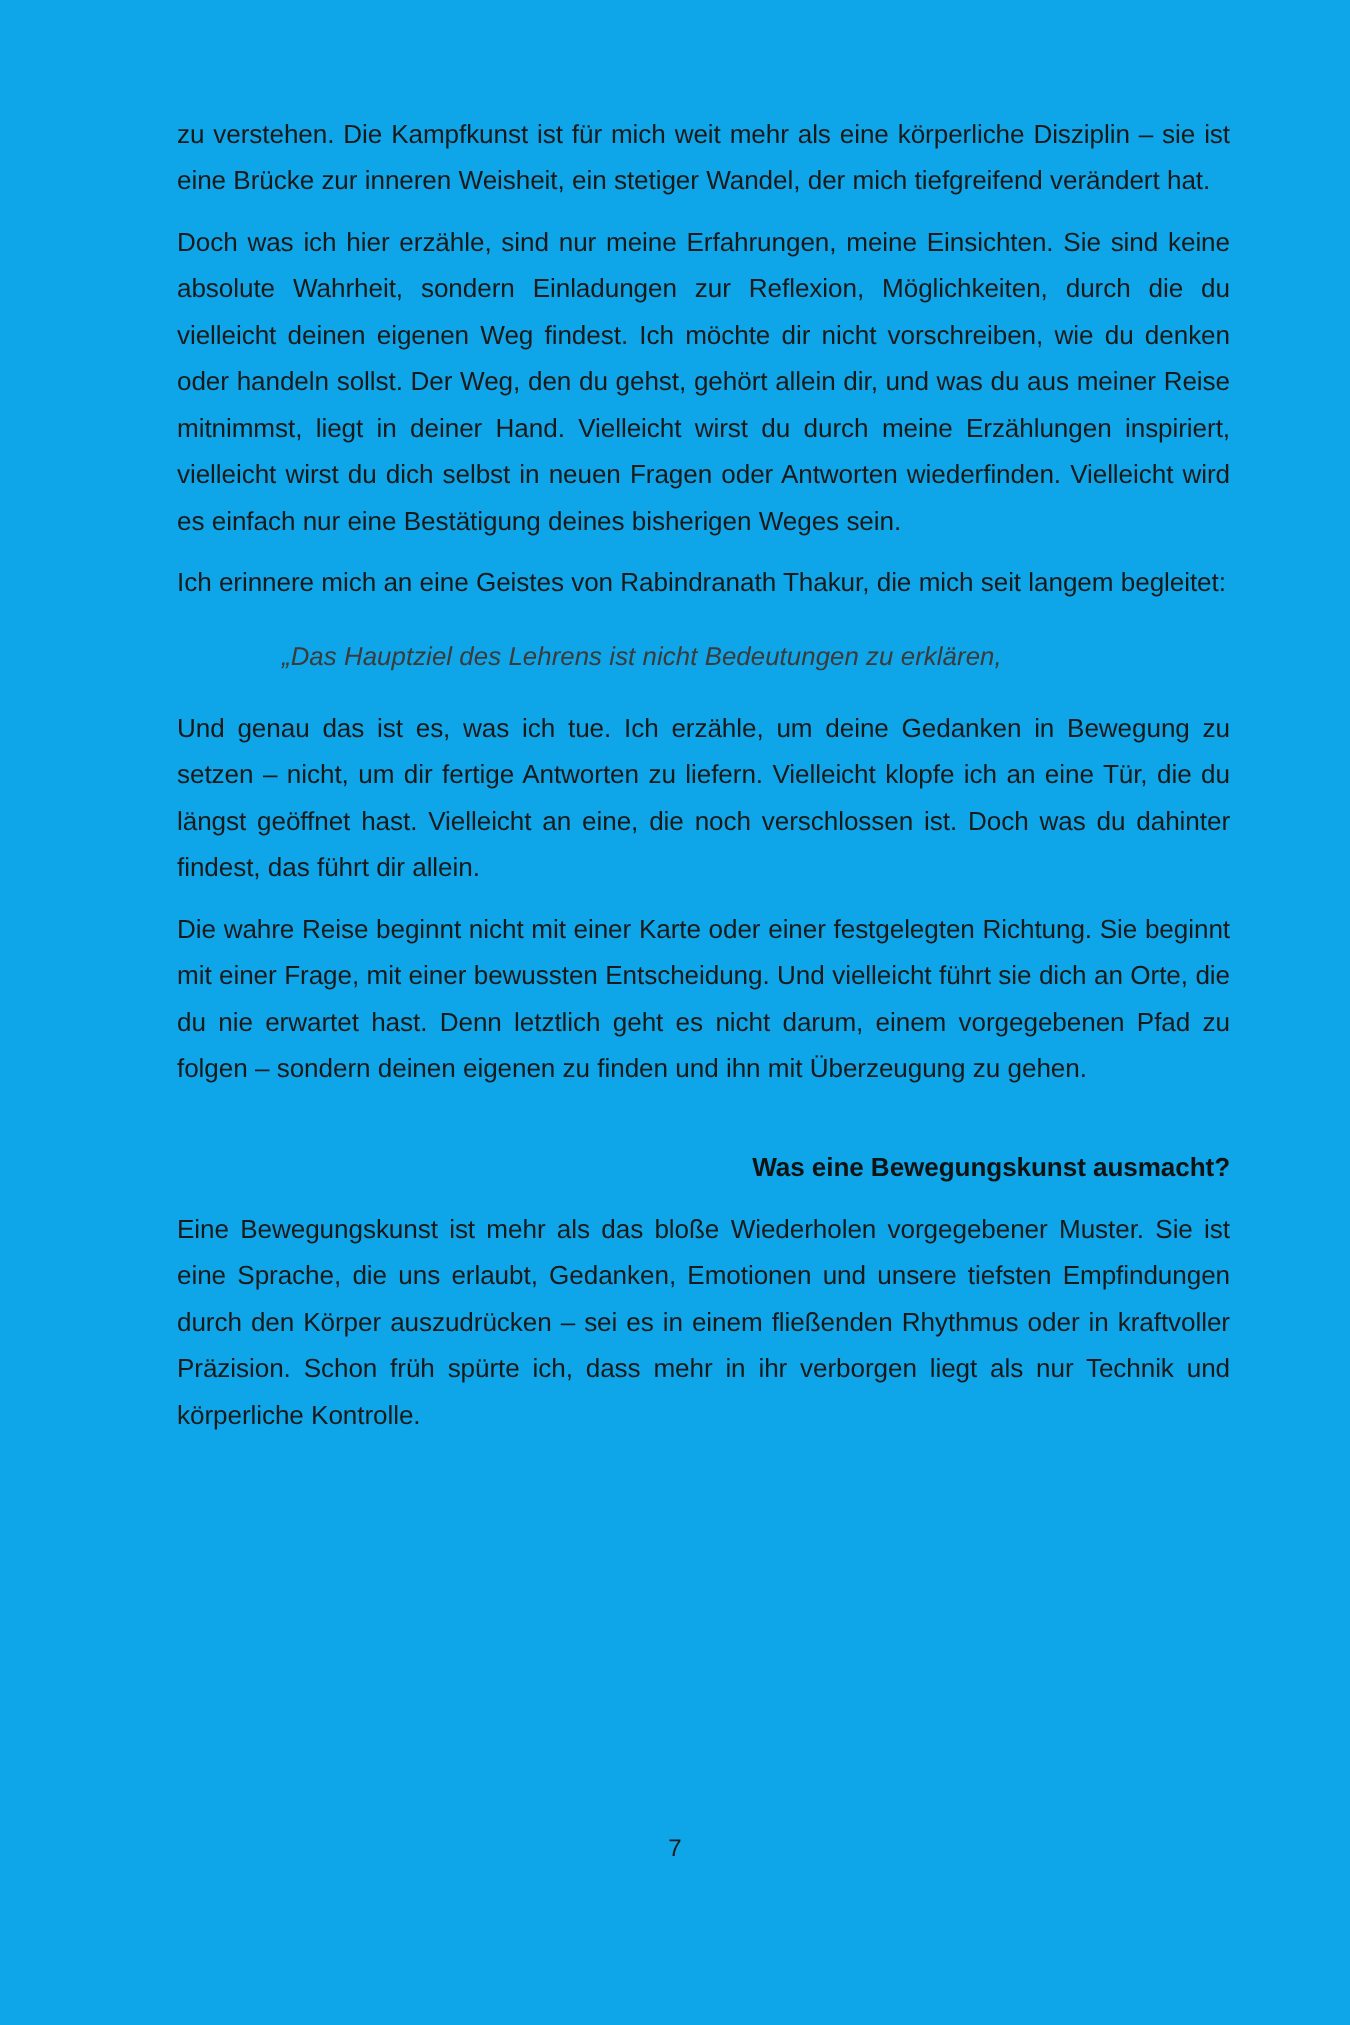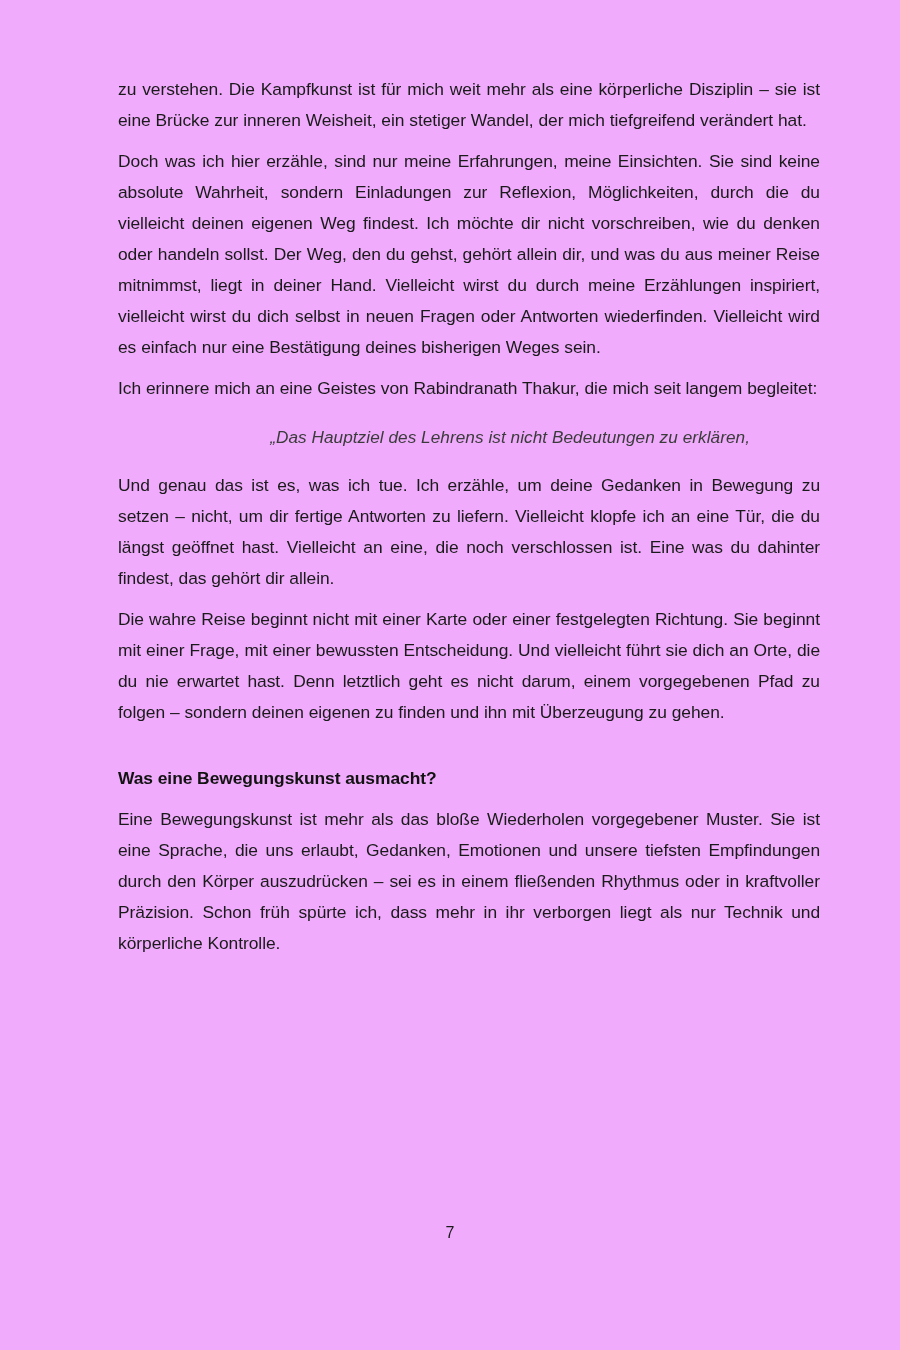--- a/index.html
+++ b/index.html
@@ -6,21 +6,21 @@
   html, body {
     margin: 0;
     padding: 0;
     background: #ffffff;
   }
 
   .page {
     position: relative;
     width: 900px;
     height: 1350px;
-    background: #f0abfc;
+    background: #0ea5e9;
     margin: 0 auto;
     overflow: hidden;
     font-family: "Liberation Sans", "DejaVu Sans", sans-serif;
     -webkit-font-smoothing: antialiased;
   }
 
   .text-column {
     position: absolute;
     left: 118px;
     top: 74px;
@@ -40,40 +40,40 @@
     hyphens: manual;
   }
 
   p.body-par:last-of-type {
     margin-bottom: 0;
   }
 
   .quote-block {
     margin: 18px 0 17px 0;
     padding: 0 70px;
-    text-align: right;
+    text-align: left;
   }
 
   .quote-line {
     display: block;
     font-size: 17.2px;
     line-height: 31px;
     font-style: italic;
     color: #3b3b3b;
     font-stretch: condensed;
     letter-spacing: 0.05px;
   }
 
   h2.section-heading {
     margin: 35px 0 10px 0;
     font-size: 17.4px;
     line-height: 31px;
     font-weight: bold;
     color: #121212;
-    text-align: left;
+    text-align: right;
     font-stretch: condensed;
     letter-spacing: -0.05px;
   }
 
   .page-number {
     position: absolute;
     left: 0;
     right: 0;
     top: 1222px;
     text-align: center;
@@ -93,21 +93,21 @@
     <p class="body-par">zu verstehen. Die Kampfkunst ist für mich weit mehr als eine körperliche Disziplin – sie ist eine Brücke zur inneren Weisheit, ein stetiger Wandel, der mich tiefgreifend verändert hat.</p>
 
     <p class="body-par">Doch was ich hier erzähle, sind nur meine Erfahrungen, meine Einsichten. Sie sind keine absolute Wahrheit, sondern Einladungen zur Reflexion, Möglichkeiten, durch die du vielleicht deinen eigenen Weg findest. Ich möchte dir nicht vorschreiben, wie du denken oder handeln sollst. Der Weg, den du gehst, gehört allein dir, und was du aus meiner Reise mitnimmst, liegt in deiner Hand. Vielleicht wirst du durch meine Erzählungen inspiriert, vielleicht wirst du dich selbst in neuen Fragen oder Antworten wiederfinden. Vielleicht wird es einfach nur eine Bestätigung deines bisherigen Weges sein.</p>
 
     <p class="body-par">Ich erinnere mich an eine Geistes von Rabindranath Thakur, die mich seit langem begleitet:</p>
 
     <blockquote class="quote-block">
       <span class="quote-line">„Das Hauptziel des Lehrens ist nicht Bedeutungen zu erklären,</span>
     </blockquote>
 
-    <p class="body-par">Und genau das ist es, was ich tue. Ich erzähle, um deine Gedanken in Bewegung zu setzen – nicht, um dir fertige Antworten zu liefern. Vielleicht klopfe ich an eine Tür, die du längst geöffnet hast. Vielleicht an eine, die noch verschlossen ist. Eine was du dahinter findest, das gehört dir allein.</p>
+    <p class="body-par">Und genau das ist es, was ich tue. Ich erzähle, um deine Gedanken in Bewegung zu setzen – nicht, um dir fertige Antworten zu liefern. Vielleicht klopfe ich an eine Tür, die du längst geöffnet hast. Vielleicht an eine, die noch verschlossen ist. Doch was du dahinter findest, das führt dir allein.</p>
 
     <p class="body-par">Die wahre Reise beginnt nicht mit einer Karte oder einer festgelegten Richtung. Sie beginnt mit einer Frage, mit einer bewussten Entscheidung. Und vielleicht führt sie dich an Orte, die du nie erwartet hast. Denn letztlich geht es nicht darum, einem vorgegebenen Pfad zu folgen – sondern deinen eigenen zu finden und ihn mit Überzeugung zu gehen.</p>
 
     <h2 class="section-heading">Was eine Bewegungskunst ausmacht?</h2>
 
     <p class="body-par">Eine Bewegungskunst ist mehr als das bloße Wiederholen vorgegebener Muster. Sie ist eine Sprache, die uns erlaubt, Gedanken, Emotionen und unsere tiefsten Empfindungen durch den Körper auszudrücken – sei es in einem fließenden Rhythmus oder in kraftvoller Präzision. Schon früh spürte ich, dass mehr in ihr verborgen liegt als nur Technik und körperliche Kontrolle.</p>
 
   </div>
 
   <div class="page-number">7</div>

